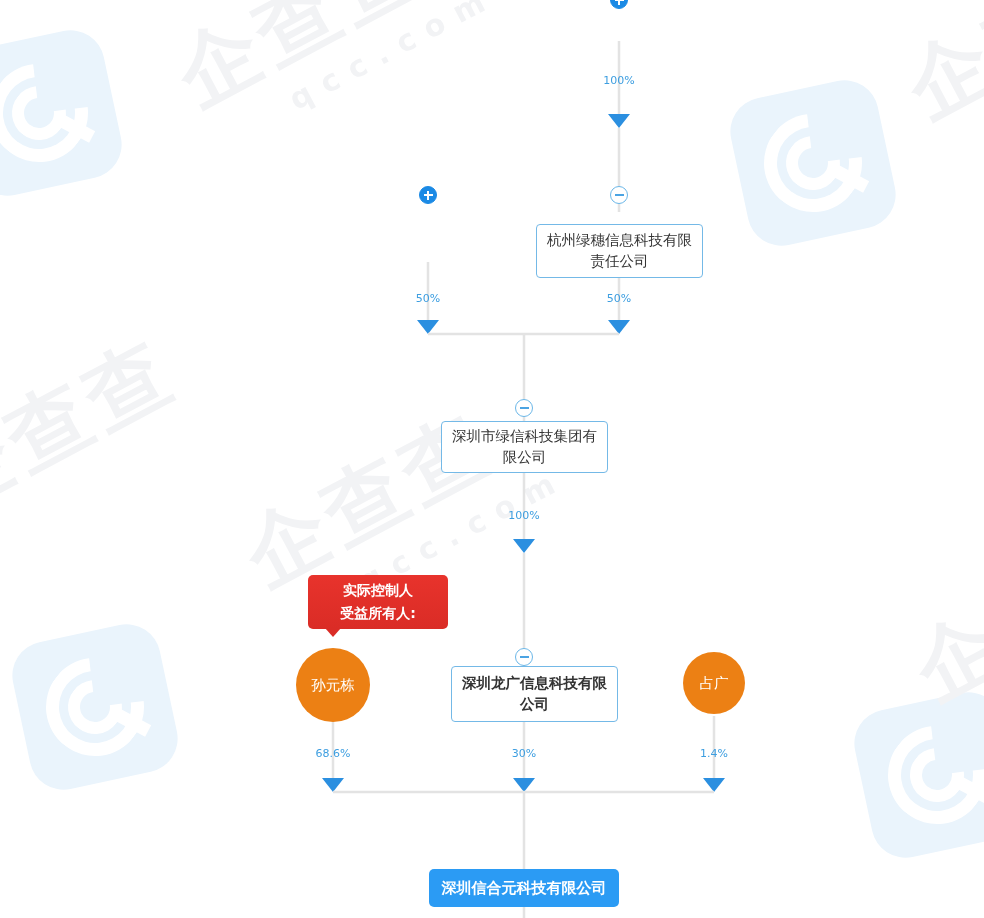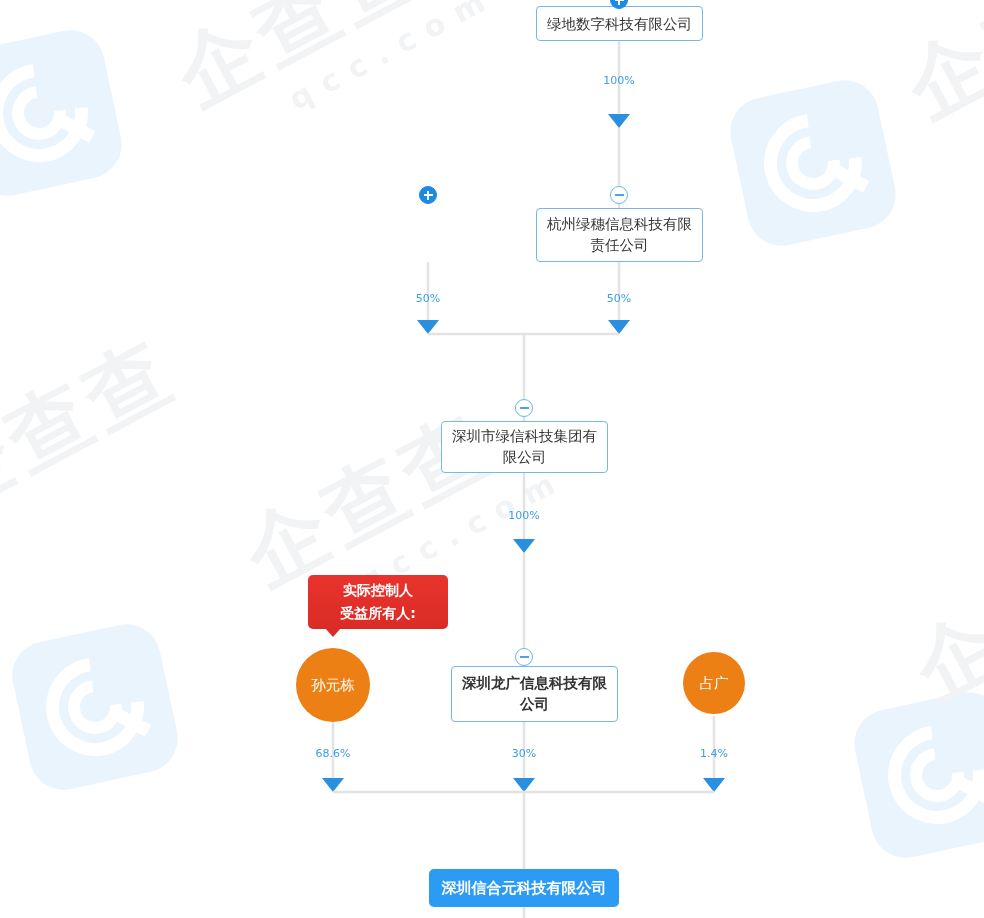--- a/index.html
+++ b/index.html
@@ -288,35 +288,32 @@
 
     <line x1="524" y1="792" x2="524" y2="870" stroke="#e3e3e3" stroke-width="2.5"></line>
 
     <line x1="524" y1="907" x2="524" y2="918" stroke="#e3e3e3" stroke-width="2.5"></line>
   </svg>
 
   <div class="toggle plus plus-cut" style="left:610px; top:-9px;">
     <div class="bar-h"></div>
       <div class="bar-v"></div>
   </div>
-  <div class="node-box one-line" style="left:536px; top:6px; width:167px; height:35px;">
-    <span>绿地数字科技有限公司</span>
-  </div>
 
   <div class="pct" style="left:594px; top:74px; width:50px;">100%</div>
 
   <div class="toggle plus" style="left:419px; top:186px;">
     <div class="bar-h"></div>
       <div class="bar-v"></div>
   </div>
 
   <div class="toggle minus" style="left:610px; top:186px;">
     <div class="bar-h"></div>
   </div>
-  <div class="node-box" style="left:536px; top:208px; width:167px; height:54px;">
+  <div class="node-box" style="left:536px; top:224px; width:167px; height:54px;">
     <span>杭州绿穗信息科技有限责任公司</span>
   </div>
 
   <div class="pct" style="left:404px; top:292px; width:48px;">50%</div>
   <div class="pct" style="left:595px; top:292px; width:48px;">50%</div>
 
   <div class="toggle minus" style="left:515px; top:399px;">
     <div class="bar-h"></div>
   </div>
   <div class="node-box" style="left:441px; top:421px; width:167px; height:52px;">

